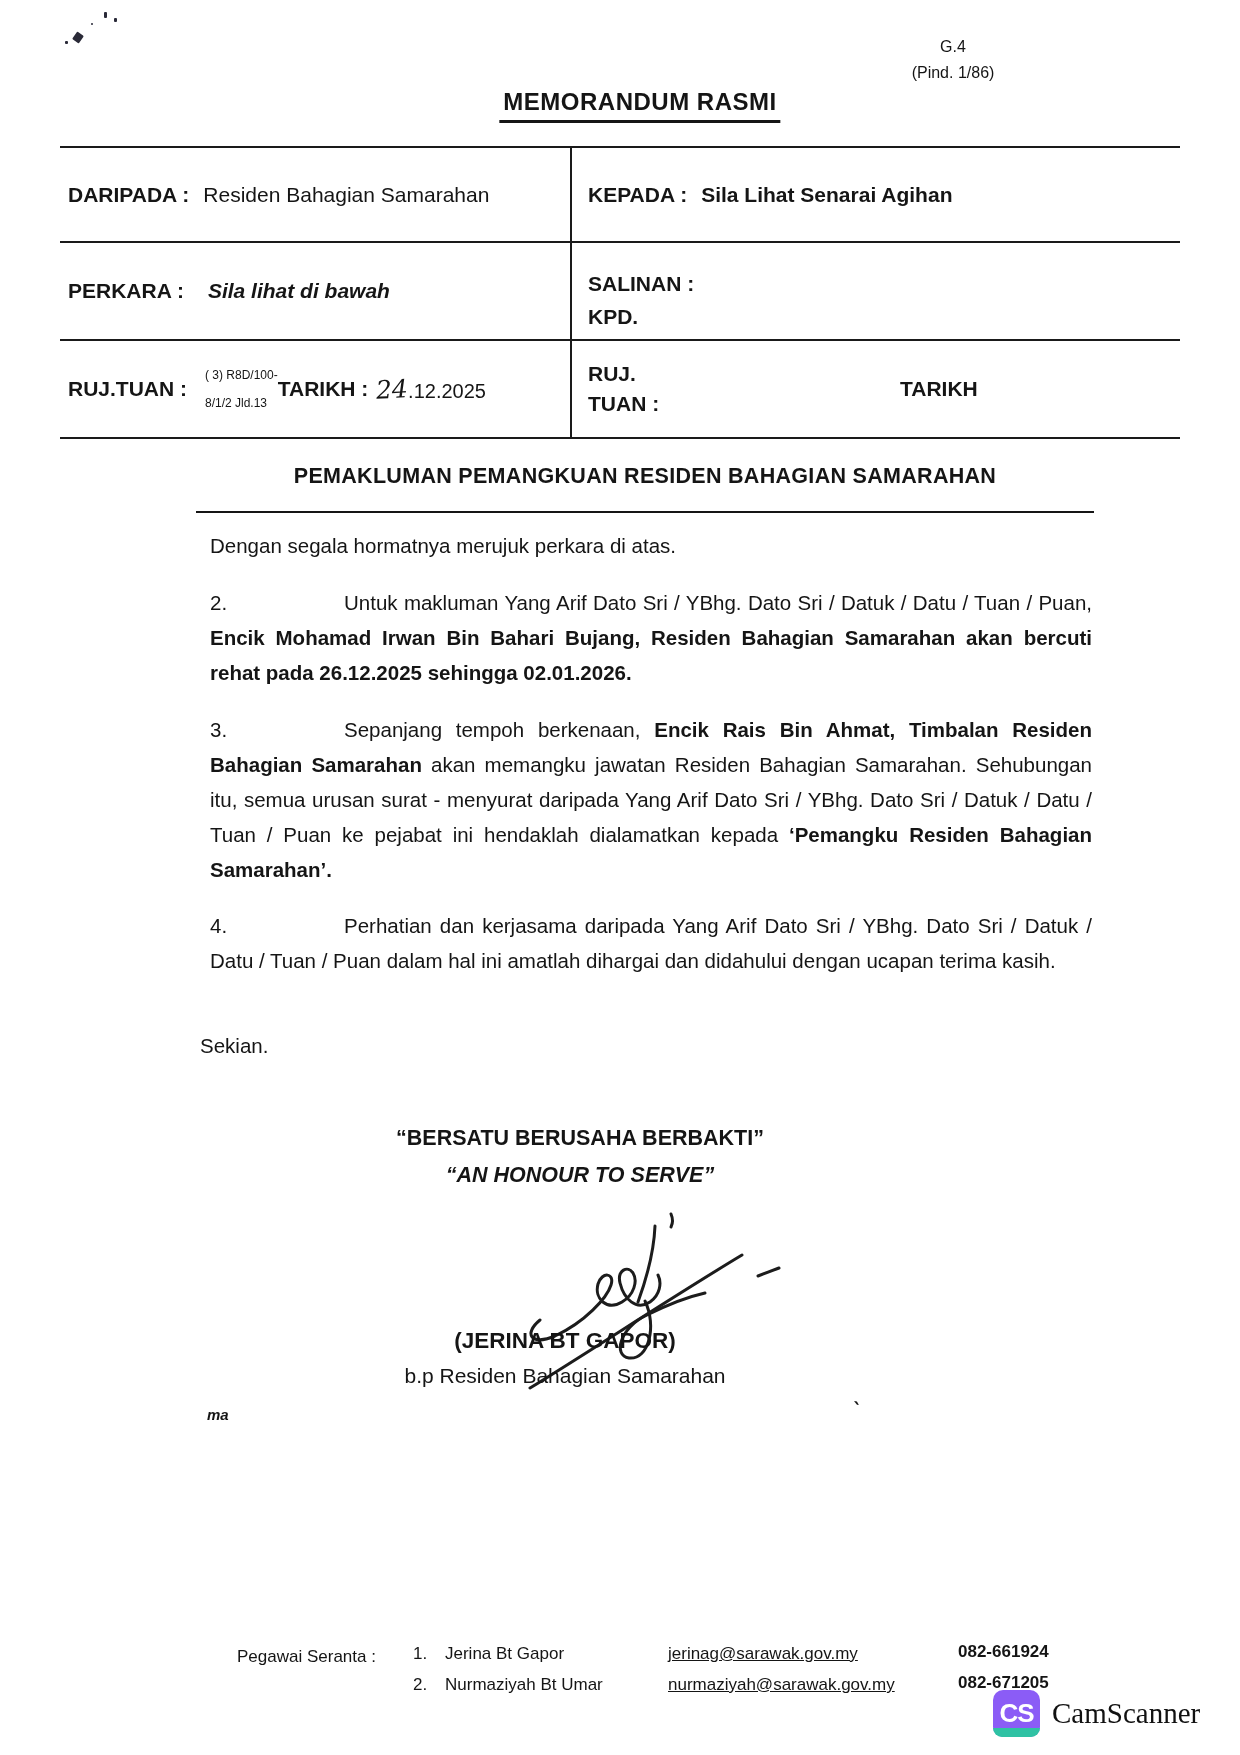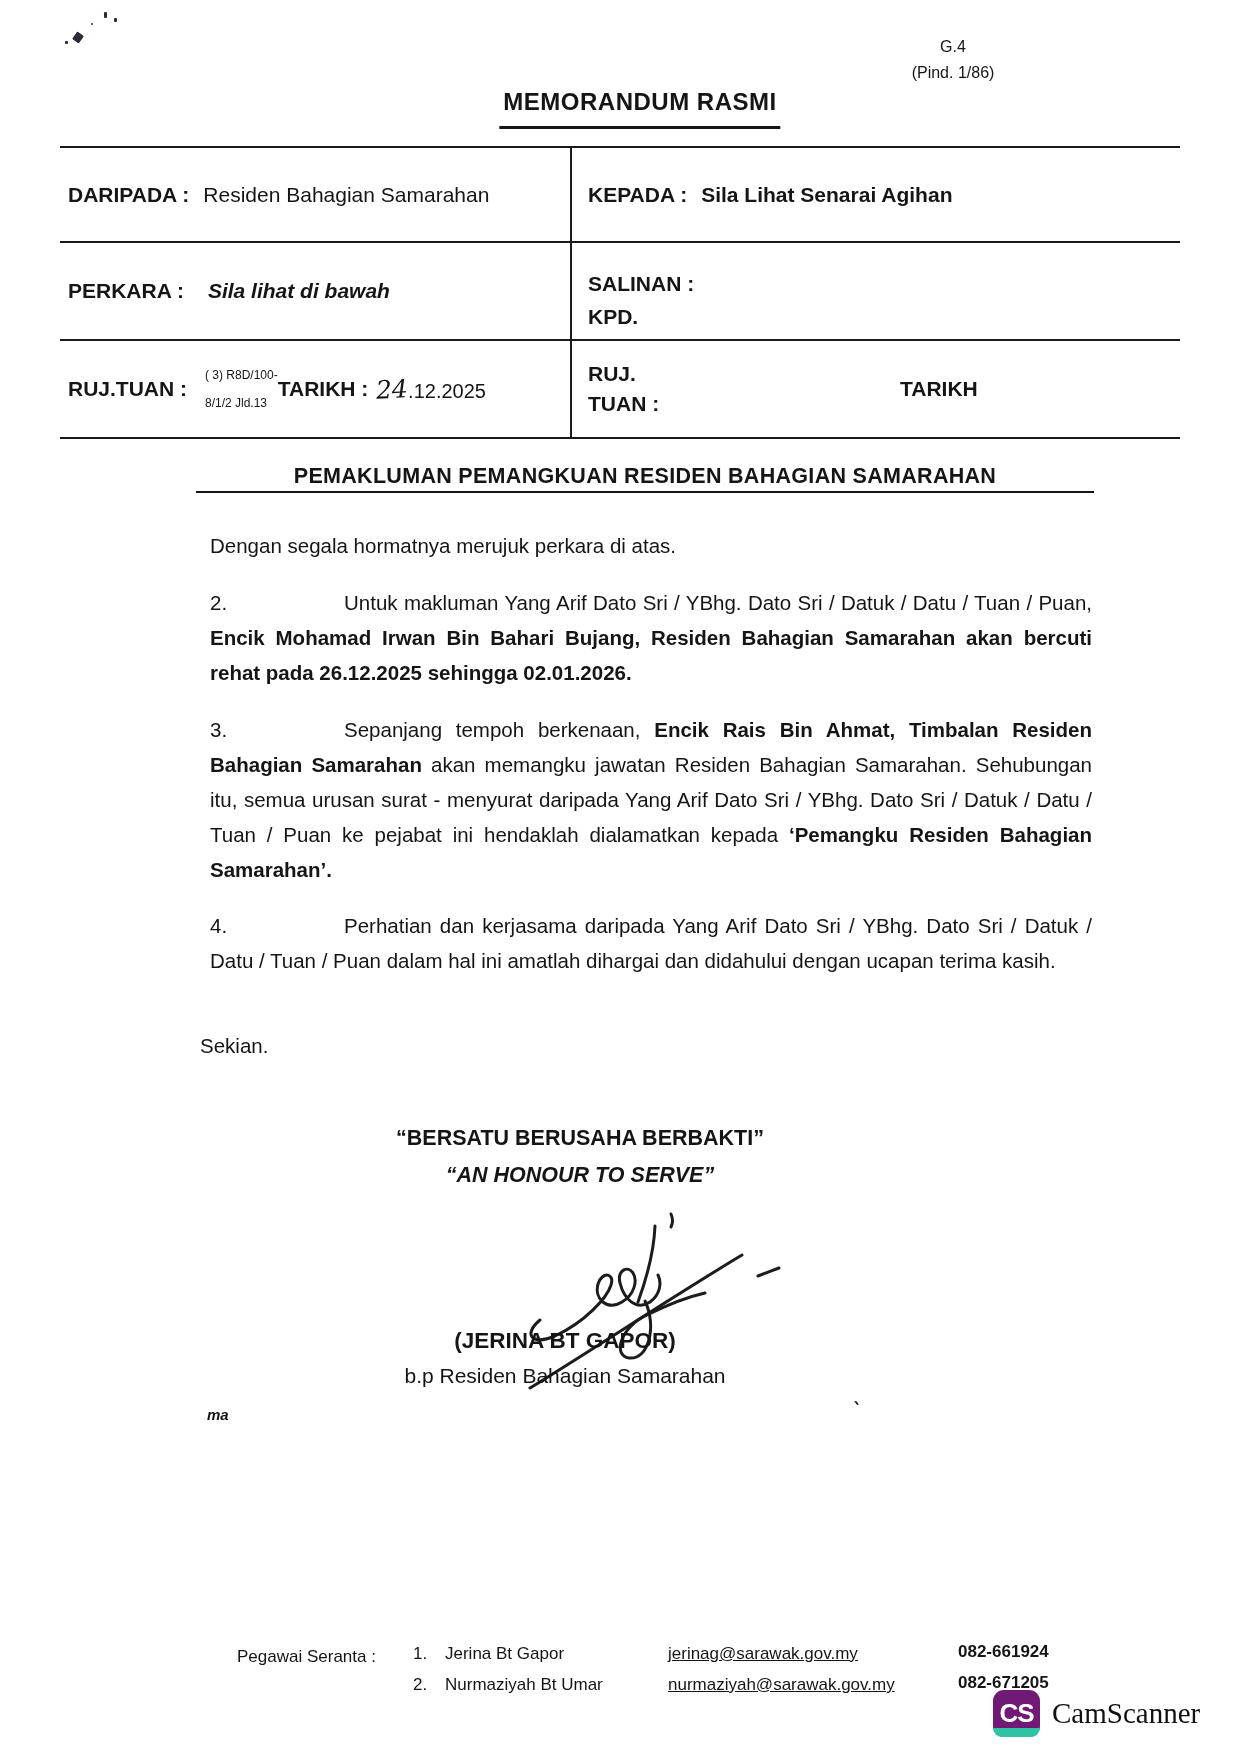--- a/index.html
+++ b/index.html
@@ -10,21 +10,21 @@
   }
   .abs{position:absolute;}
 
   
   .form-code{top:34px;right:222px;width:130px;text-align:center;font-size:16px;line-height:26px;}
 
   
   .memo-title{
     top:88px;left:50%;transform:translateX(-50%);margin-left:20px;
     font-size:24px;font-weight:bold;letter-spacing:.5px;
-    border-bottom:3px solid #151515;padding:0 4px 10px 4px;white-space:nowrap;
+    border-bottom:3px solid #151515;padding:0 4px 4px 4px;white-space:nowrap;
   }
 
   
   .memo-table{
     left:60px;top:146px;width:1120px;
     display:grid;grid-template-columns:510px 610px;grid-template-rows:95px 98px 98px;
     border-bottom:2px solid #1a1a1a;
   }
   .cell{border-top:2px solid #1a1a1a;font-size:21px;box-sizing:border-box;padding-left:8px;}
   .cell.r{border-left:2px solid #1a1a1a;padding-left:16px;}
@@ -40,21 +40,21 @@
   .tarikh-lbl{white-space:nowrap;}
   .dateval{margin-left:8px;white-space:nowrap;font-size:20px;}
   .hand{font-family:"DejaVu Serif",serif;font-style:italic;font-size:25px;display:inline-block;transform:rotate(-3deg);}
   .cell-rujtuan{position:relative;display:flex;align-items:center;}
   .tarikh-right{position:absolute;left:328px;top:50%;transform:translateY(-50%);font-weight:bold;}
 
   
   .subject{
     left:196px;top:464px;width:898px;text-align:center;
     font-size:21.5px;font-weight:bold;letter-spacing:.3px;
-    border-bottom:2.5px solid #151515;padding-bottom:2px;
+    border-bottom:2.5px solid #151515;padding-bottom:22px;
   }
 
   
   .para{left:210px;width:882px;font-size:20.5px;line-height:35px;text-align:justify;}
   .pnum{display:inline-block;width:134px;}
   .p1{top:528px;}
   .p2{top:585px;}
   .p3{top:712px;}
   .p4{top:908px;}
   .sekian{left:200px;top:1034px;font-size:20.5px;}
@@ -188,17 +188,17 @@
   <div class="abs foot f-label">Pegawai Seranta :</div>
   <div class="abs foot f-num1">1.</div>
   <div class="abs foot f-name1">Jerina Bt Gapor</div>
   <div class="abs foot f-mail1 mail">jerinag@sarawak.gov.my</div>
   <div class="abs foot f-tel1">082-661924</div>
   <div class="abs foot f-num2">2.</div>
   <div class="abs foot f-name2">Nurmaziyah Bt Umar</div>
   <div class="abs foot f-mail2 mail">nurmaziyah@sarawak.gov.my</div>
   <div class="abs foot f-tel2">082-671205</div>
 
-  <div class="abs cs-badge" style="background: #701a75; border-radius: 11px;">CS</div>
+  <div class="abs cs-badge" style="background: #8b5cf6;">CS</div>
   <div class="abs cs-accent" style="background: rgb(47, 194, 164);"></div>
   <div class="abs cs-text">CamScanner</div>
 
 </div>
 
 </body></html>

